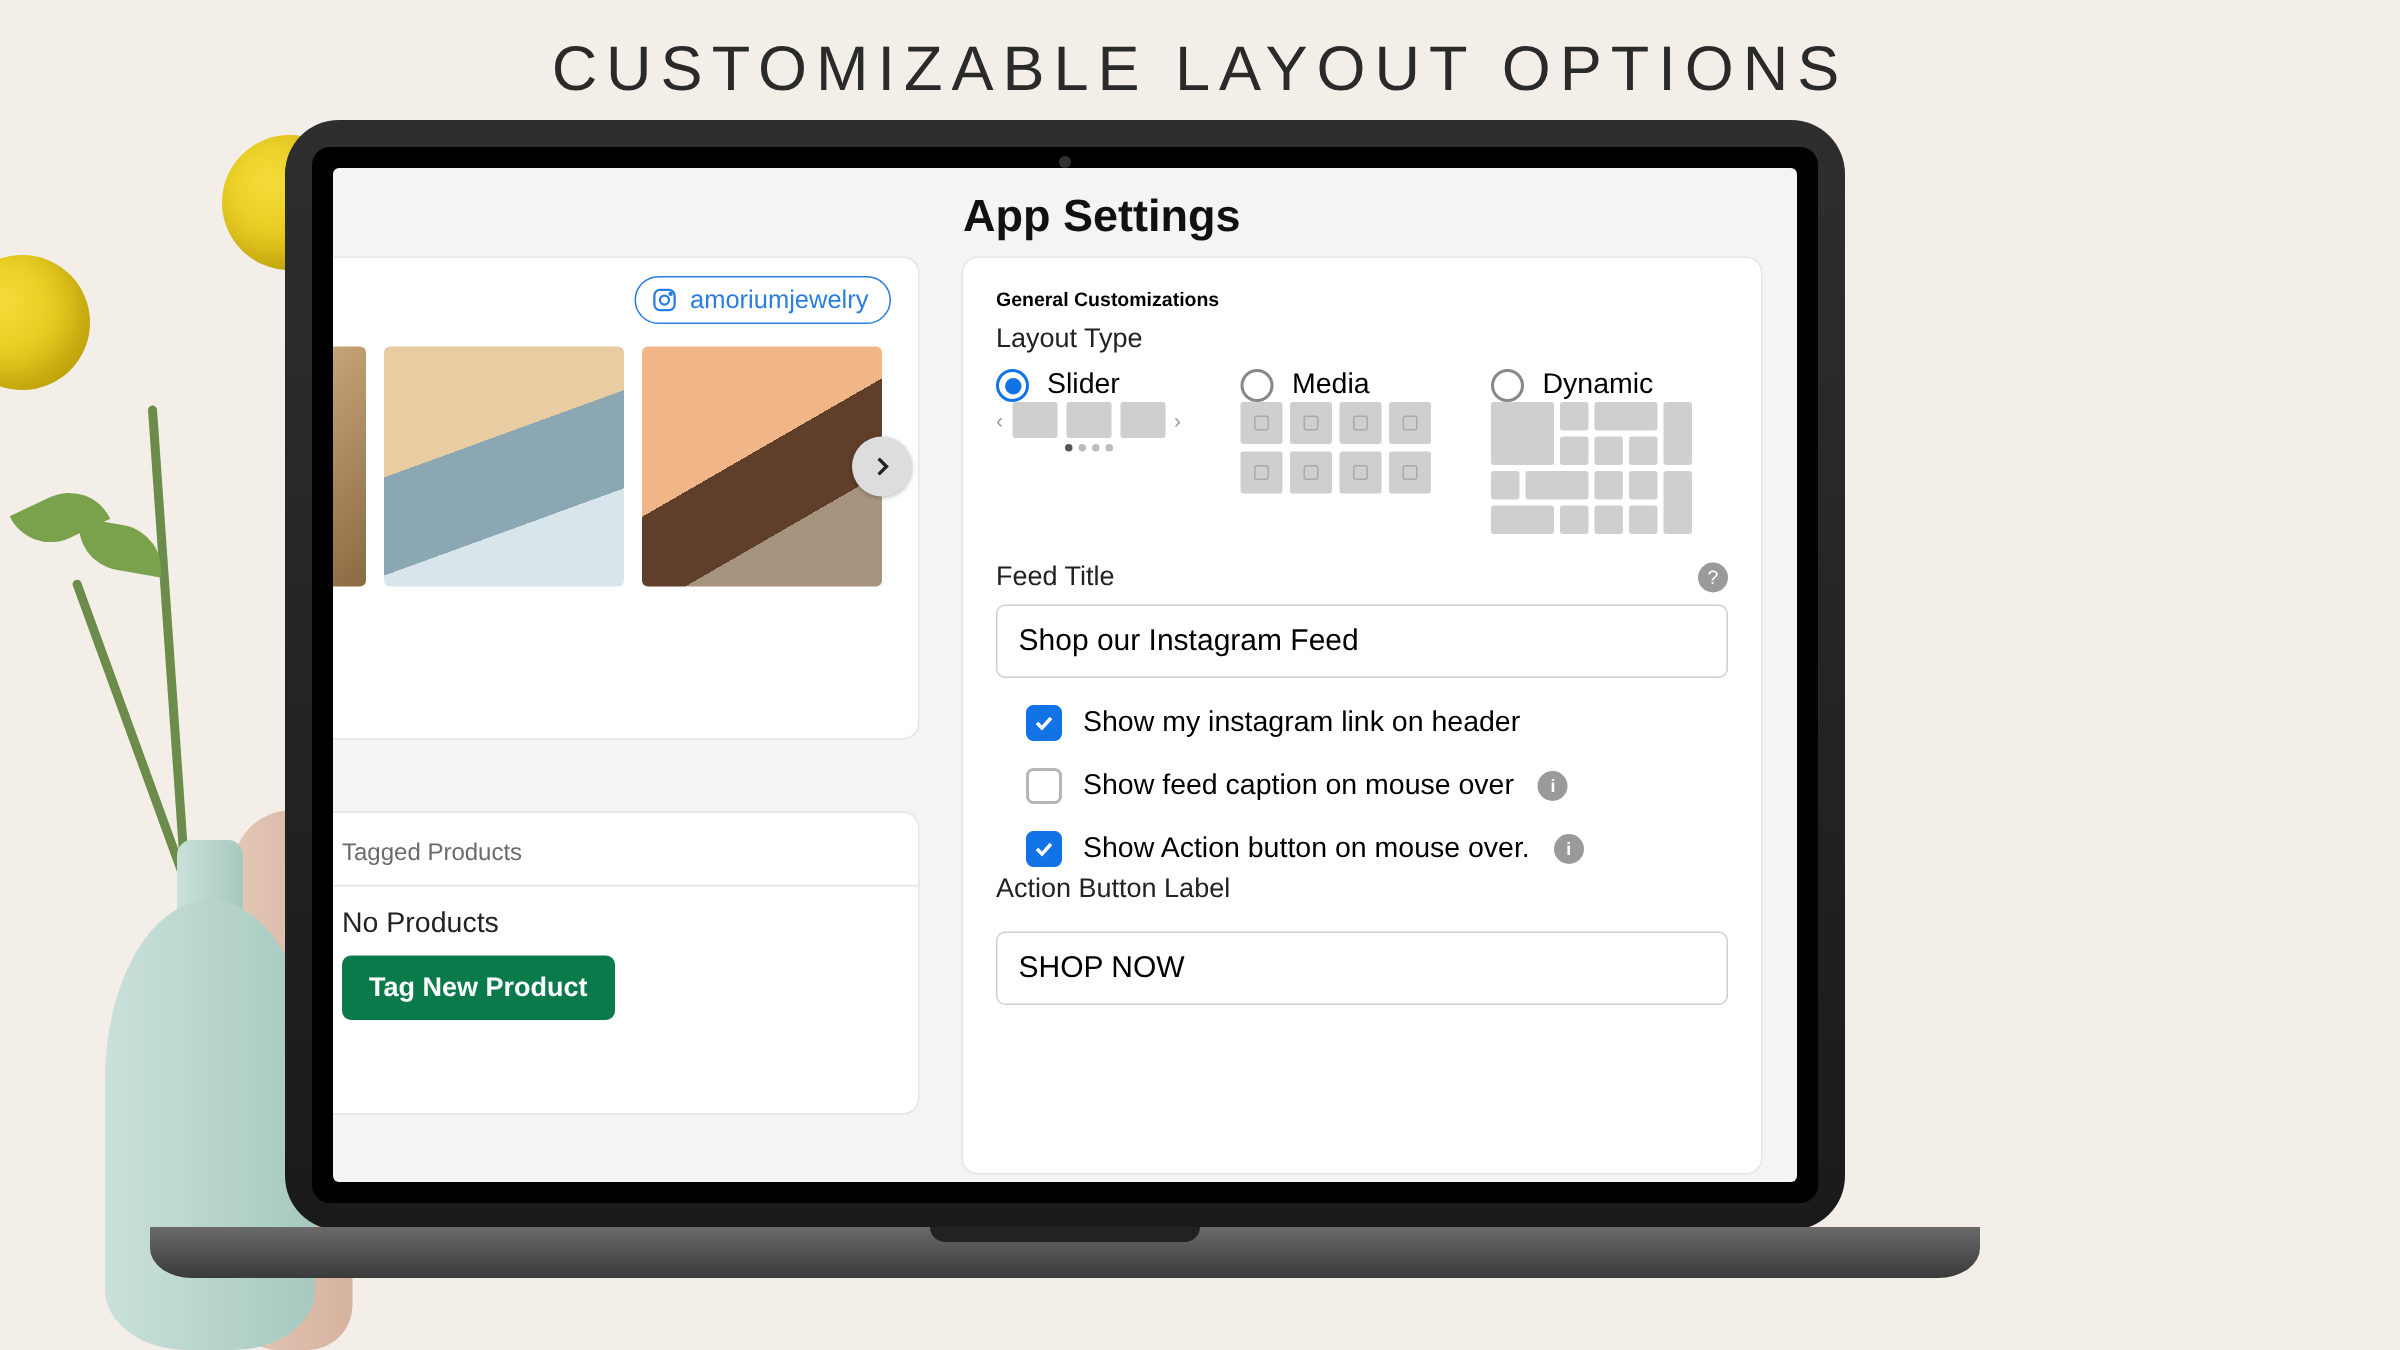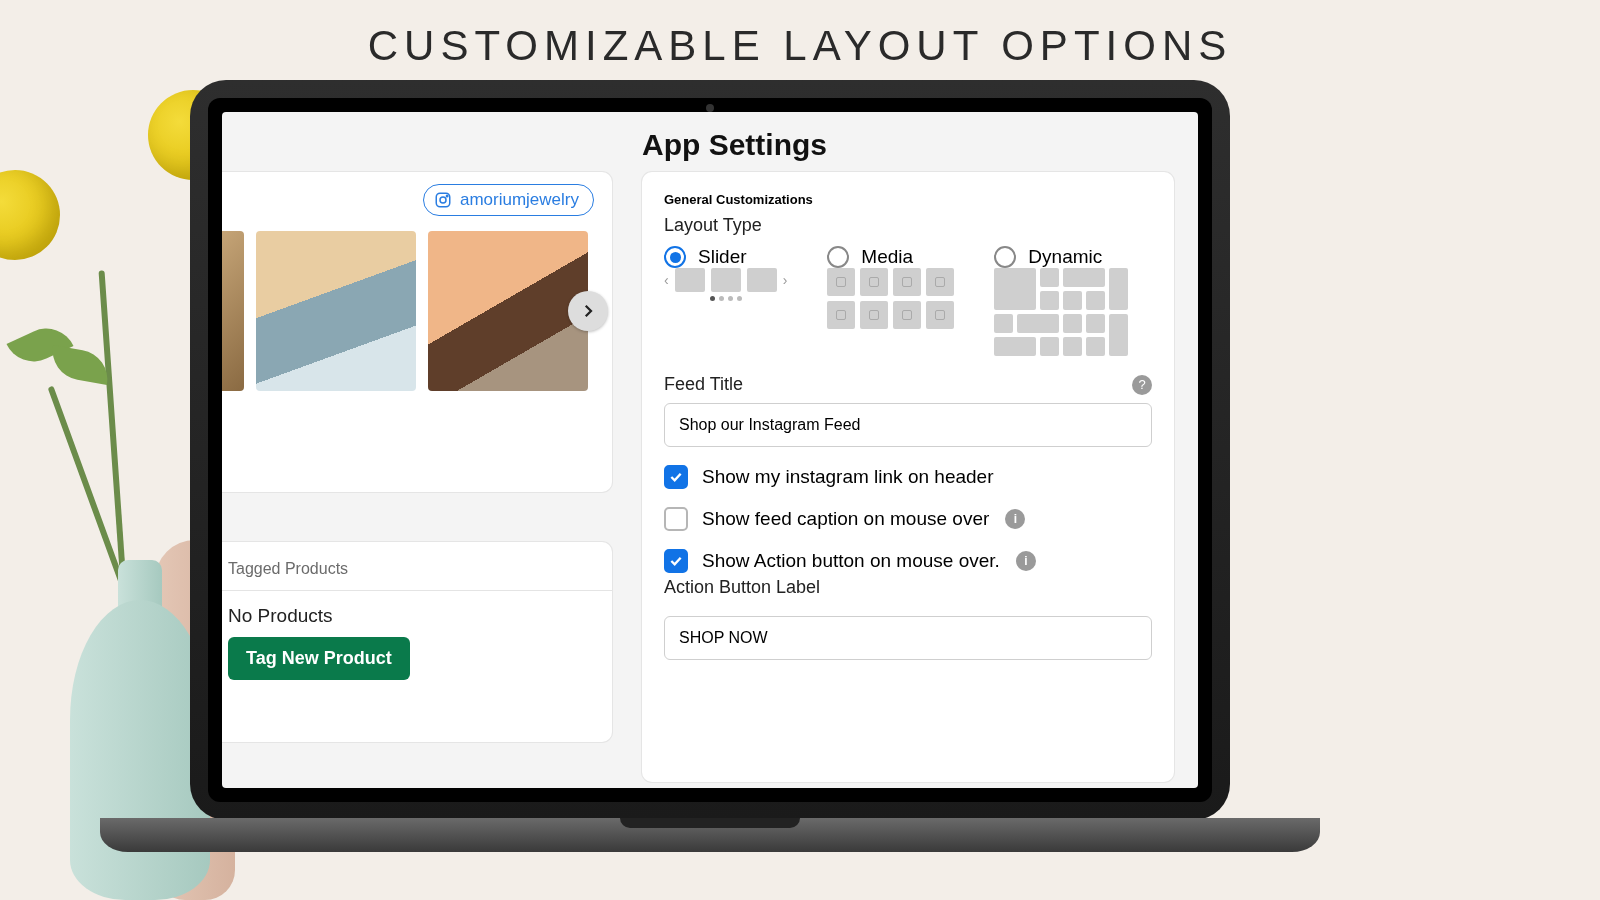--- a/index.html
+++ b/index.html
@@ -64,22 +64,22 @@
   .grid-prev{display:grid;grid-template-columns:repeat(4,28px);grid-auto-rows:28px;gap:5px;}
   .grid-prev .gbox{width:28px;height:28px;position:relative;}
   .grid-prev .gbox::after{content:"";position:absolute;inset:9px;border:1px solid #aaa;border-radius:2px;}
   .dyn-prev{display:grid;grid-template-columns:repeat(6,19px);grid-auto-rows:19px;gap:4px;}
   .dyn-prev .gbox{width:100%;height:100%;}
   .dyn-prev .big{grid-column:span 2;grid-row:span 2;}
   .dyn-prev .tall{grid-row:span 2;}
   .dyn-prev .wide{grid-column:span 2;}
   .field-row{display:flex;align-items:center;justify-content:space-between;margin-top:12px;}
   .help{width:20px;height:20px;border-radius:50%;background:#9a9a9a;color:#fff;font-size:13px;display:inline-flex;align-items:center;justify-content:center;}
-  .txt{width:100%;border:1px solid #cfcfcf;border-radius:6px;padding:12px 14px;font-size:16px;margin-top:8px;}
-  .chk-row{display:flex;align-items:center;gap:14px;font-size:19px;margin-top:18px;}
+  .txt{width:100%;border:1px solid #cfcfcf;border-radius:6px;padding:12px 14px;font-size:20px;margin-top:8px;}
+  .chk-row{display:flex;align-items:center;gap:14px;font-size:19px;margin-top:18px;margin-left:20px;}
   .chk{width:24px;height:24px;border-radius:5px;border:2px solid #b6b6b6;display:inline-flex;align-items:center;justify-content:center;flex:0 0 auto;}
   .chk.on{background:#1173e6;border-color:#1173e6;}
   .chk.on svg{width:16px;height:16px;stroke:#fff;}
   .info{width:20px;height:20px;border-radius:50%;background:#9a9a9a;color:#fff;font-size:12px;font-weight:700;display:inline-flex;align-items:center;justify-content:center;margin-left:2px;}
 </style>
 </head>
 <body>
 
 <div class="banner">CUSTOMIZABLE LAYOUT OPTIONS</div>
 

